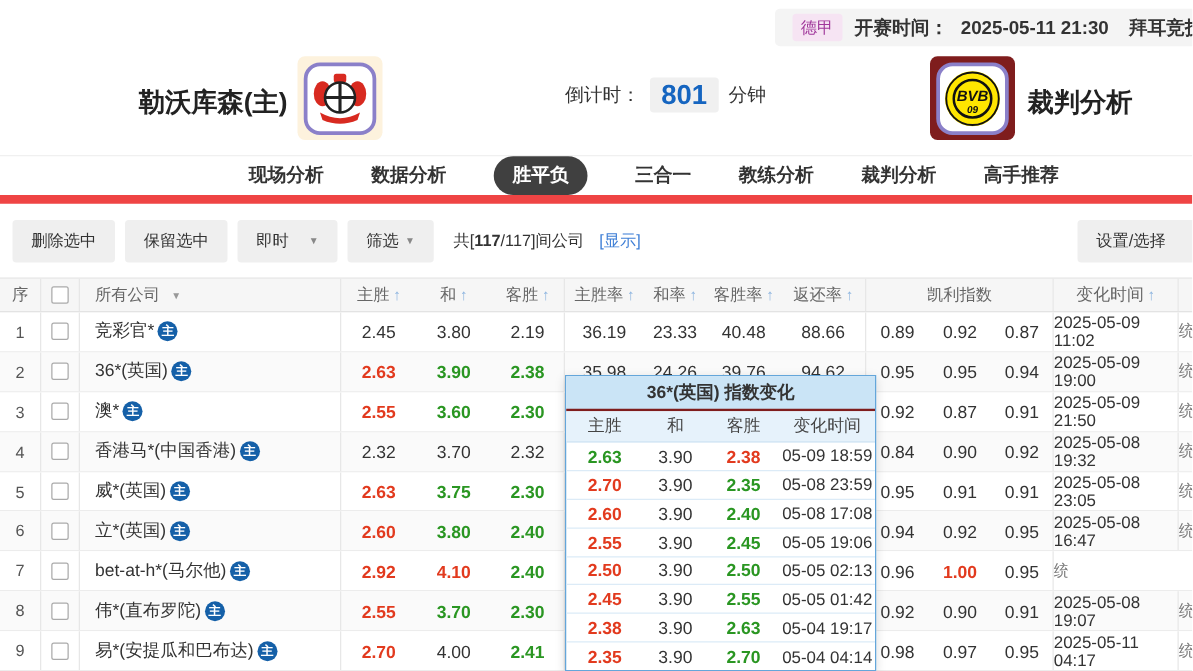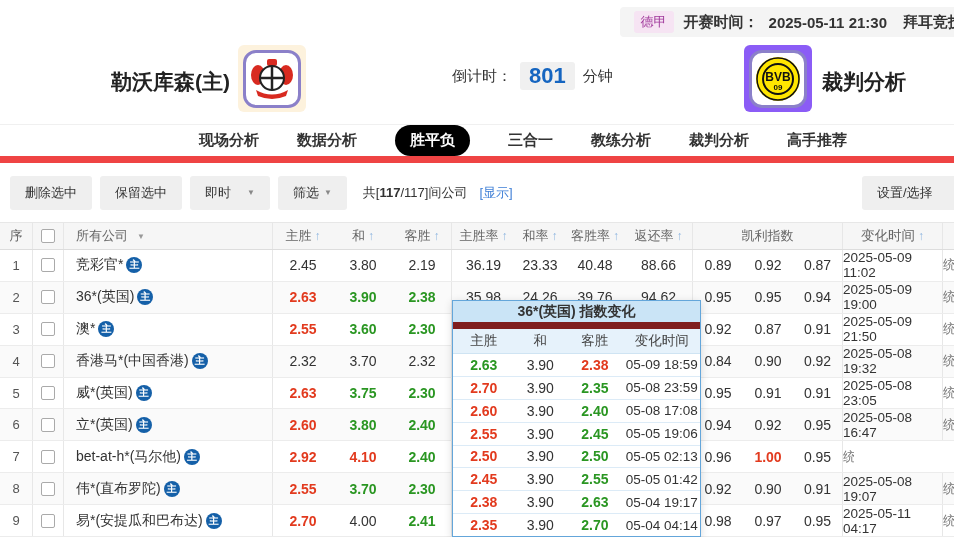--- a/index.html
+++ b/index.html
@@ -13,31 +13,31 @@
   .kick-label,.kick-time,.venue { font-size:15px; font-weight:bold; color:#333; }
   .venue { margin-left:6px; }
 
   
   .teams { position:relative; height:85px; border-bottom:1px solid #f0f0f0; }
   .team-name { position:absolute; top:28px; font-size:21px; font-weight:bold; color:#222; }
   .home-name { left:0; width:230px; text-align:right; }
   .away-name { left:822px; }
   .logo-box { position:absolute; top:5px; width:68px; height:67px; border-radius:6px; display:flex; align-items:center; justify-content:center; }
   .logo-home { left:238px; background:#fdf2dd; }
-  .logo-away { left:744px; background:#8b5cf6; }
+  .logo-away { left:744px; background:#7f1d1d;font-style:italic; }
   .logo-inner { width:58px; height:58px; background:#fff; border:3px solid #8b80c9; border-radius:13px; display:flex; align-items:center; justify-content:center; }
   .countdown { position:absolute; left:452px; top:22px; display:flex; align-items:center; gap:8px; }
   .cd-label,.cd-unit { font-size:15px; color:#333; }
   .cd-value { font-size:22px; font-weight:bold; color:#1565c0; background:#f0f0f0; border-radius:3px; padding:1px 9px; }
 
   
   .nav { height:38px; border-bottom:7px solid #ef4444; display:flex; align-items:center; justify-content:center; }
   .nav-inner { display:flex; align-items:center; gap:38px; transform:translateX(46px); }
   .tab { background:none; border:none; font-family:inherit; font-size:15px; font-weight:bold; color:#333; cursor:pointer; padding:5px 0; }
-  .tab.active { background:#000000; color:#fff; border-radius:16px; padding:6px 15px; }
+  .tab.active { background:#404040; color:#fff; border-radius:16px; padding:6px 15px; }
 
   
   .toolbar { position:relative; height:59px; display:flex; align-items:center; padding-left:10px; gap:8px; }
   .tbtn { background:#efefef; border:none; border-radius:3px; font-family:inherit; font-size:13px; color:#333; padding:8px 15px; cursor:pointer; display:inline-flex; align-items:center; }
   .tbtn .dd { color:#888; font-size:8px; margin-left:16px; }
   .tbtn.filter .dd { margin-left:5px; }
   .count-text { margin-left:8px; font-size:13px; color:#333; }
   .count-text b { font-weight:bold; }
   .show-link { color:#3f7fd6; font-size:13px; margin-left:4px; text-decoration:none; cursor:pointer; }
   .settings-btn { position:absolute; left:862px; top:13px; width:120px; justify-content:flex-start; white-space:nowrap; }
@@ -57,21 +57,21 @@
   .c-r1{width:63px;} .c-r2{width:50px;} .c-r3{width:60px;} .c-r4{width:68px;}
   .c-k{width:50px;} .c-kg{width:150px;} .c-t{width:100px; font-size:13.5px;} .c-x{width:11px; justify-content:flex-start; color:#777; font-size:13px;}
   .seqnum { font-size:13px; color:#555; }
   .checkbox { width:14px; height:14px; border:1px solid #aaa; border-radius:2px; background:#fff; display:inline-block; cursor:pointer; }
   .badge-ic { width:16px; height:16px; min-width:16px; border-radius:50%; background:#1560a8; color:#fff; font-size:10px; font-weight:bold; display:inline-flex; align-items:center; justify-content:center; margin-left:3px; }
   .odds.red,.kelly.red { color:#e23a1e; font-weight:bold; }
   .odds.green { color:#2a9622; font-weight:bold; }
 
   
   .popup { position:absolute; left:452px; top:300px; width:249px; height:237px; background:#fff; border:1px solid #64a6da; box-shadow:0 2px 8px rgba(0,0,0,.15); z-index:10; display:flex; flex-direction:column; }
-  .popup-title { height:28px; background:#cae4f6; border-bottom:7px solid #7f1d1d; display:flex; align-items:center; justify-content:center; font-size:14px; font-weight:bold; color:#333; }
+  .popup-title { height:28px; background:#cae4f6; border-bottom:2px solid #7f1d1d; display:flex; align-items:center; justify-content:center; font-size:14px; font-weight:bold; color:#333; }
   .popup-head { height:25px; background:#e6f2fb; border-bottom:1px solid #cfe4f3; display:flex; align-items:center; }
   .popup-head span { font-size:13.5px; color:#444; text-align:center; }
   .popup-body { flex:1; display:flex; flex-direction:column; }
   .prow { flex:1; display:flex; align-items:center; border-bottom:1px solid #dcebf7; }
   .prow:last-child { border-bottom:none; }
   .pc { text-align:center; font-size:14px; color:#333; }
   .pc1{width:62px;} .pc2{width:52px;} .pc3{width:58px;} .pc4{width:77px; font-size:13.5px;}
   .pc.red { color:#e23a1e; font-weight:bold; }
   .pc.green { color:#2a9622; font-weight:bold; }
 </style>

